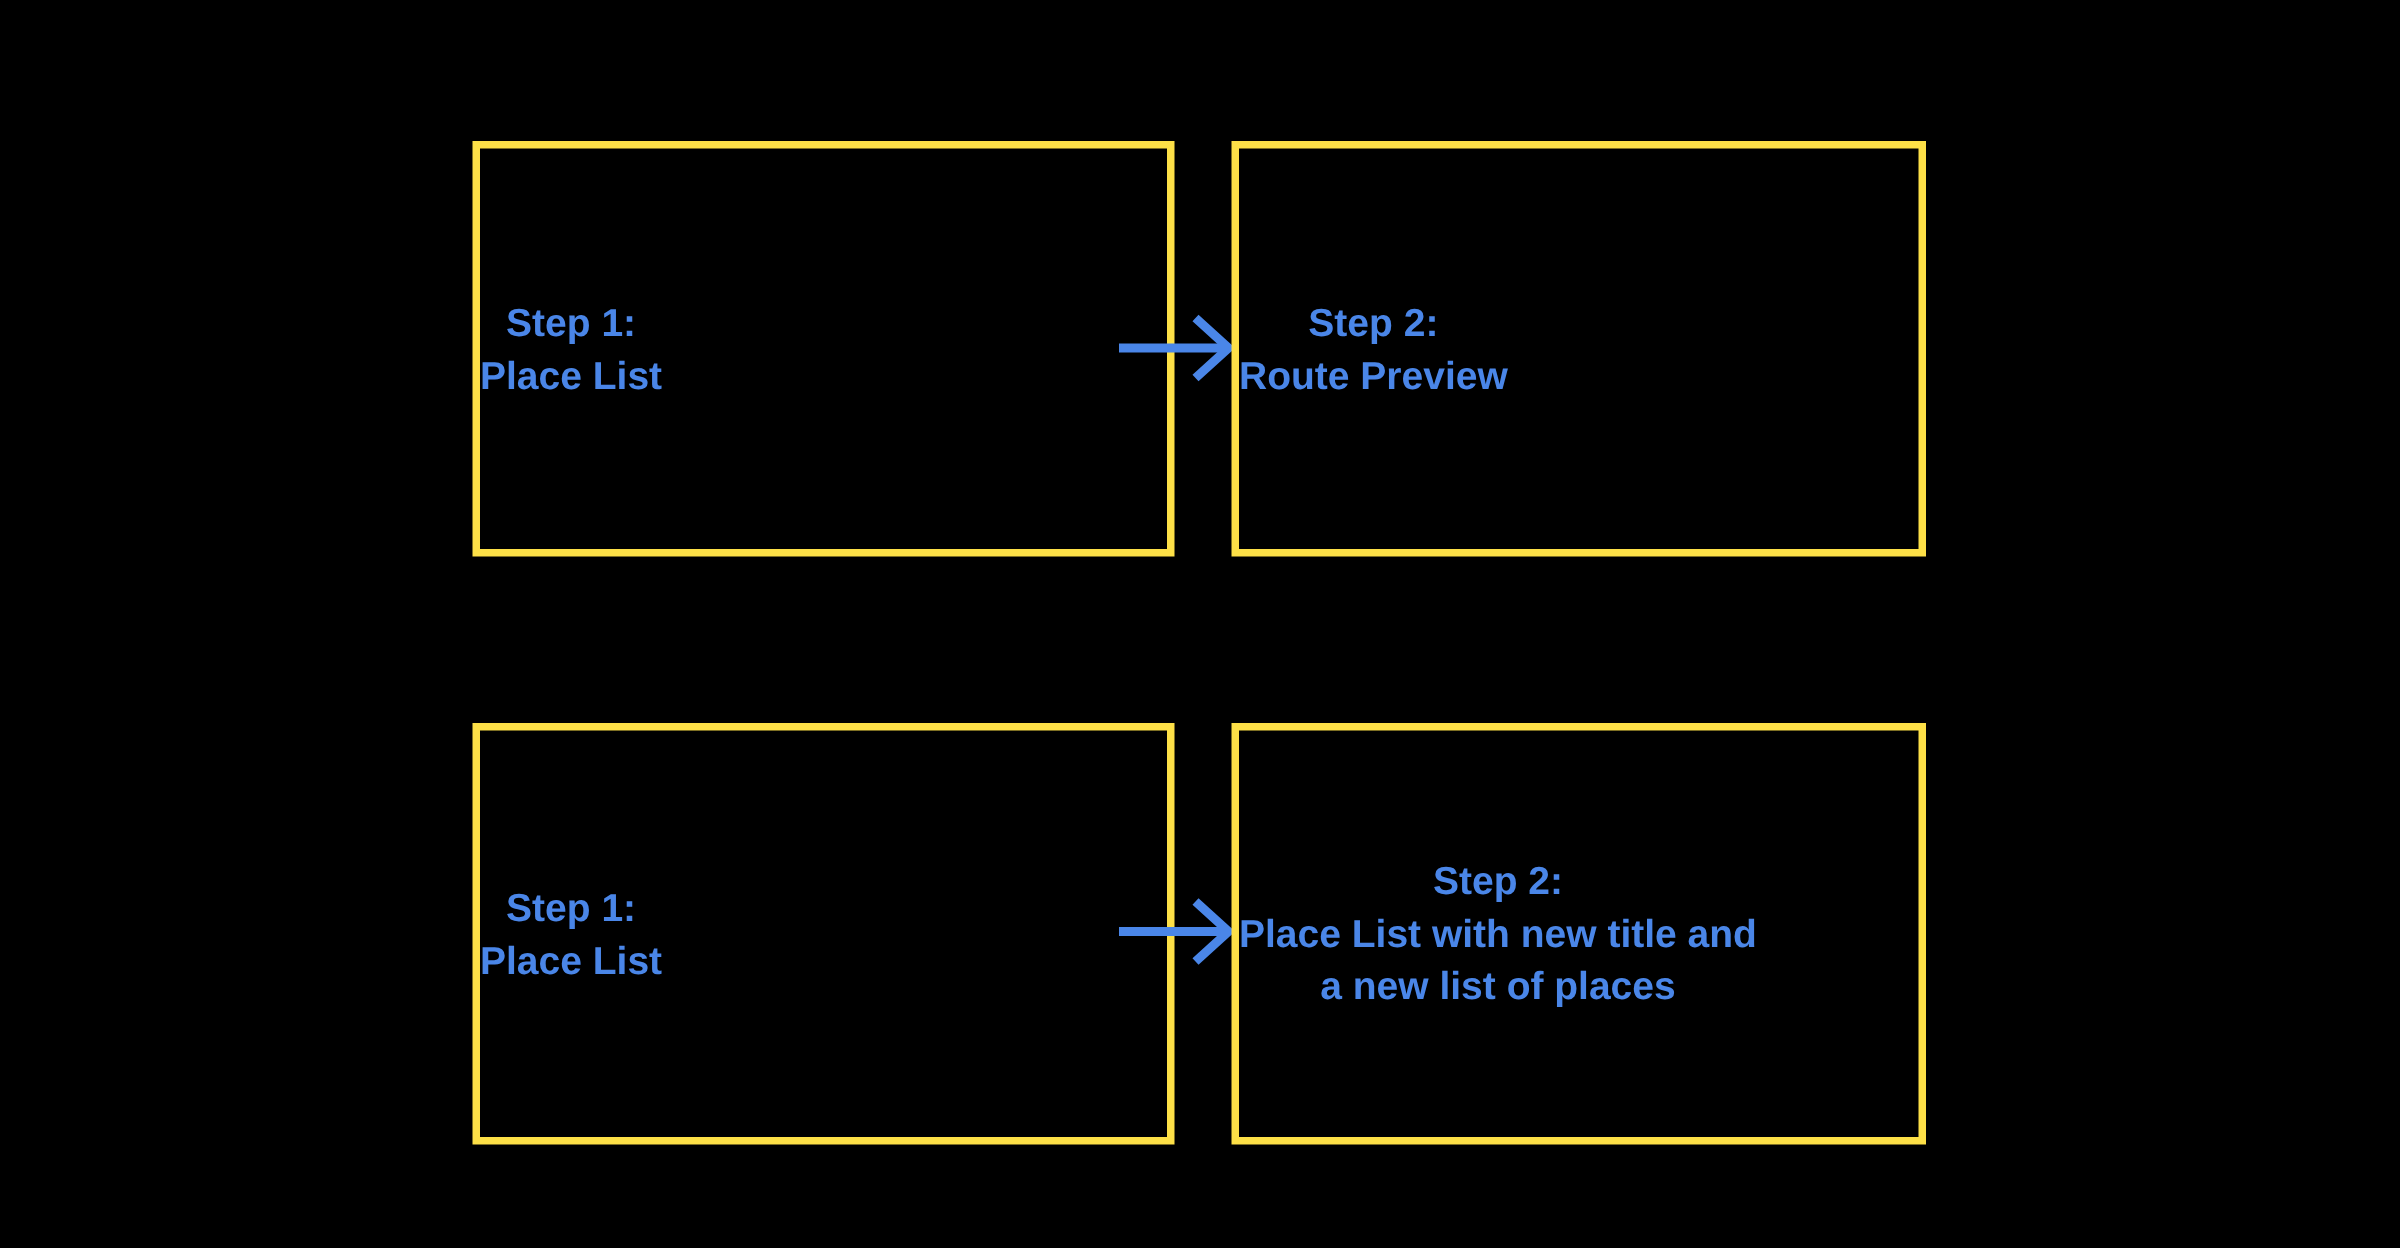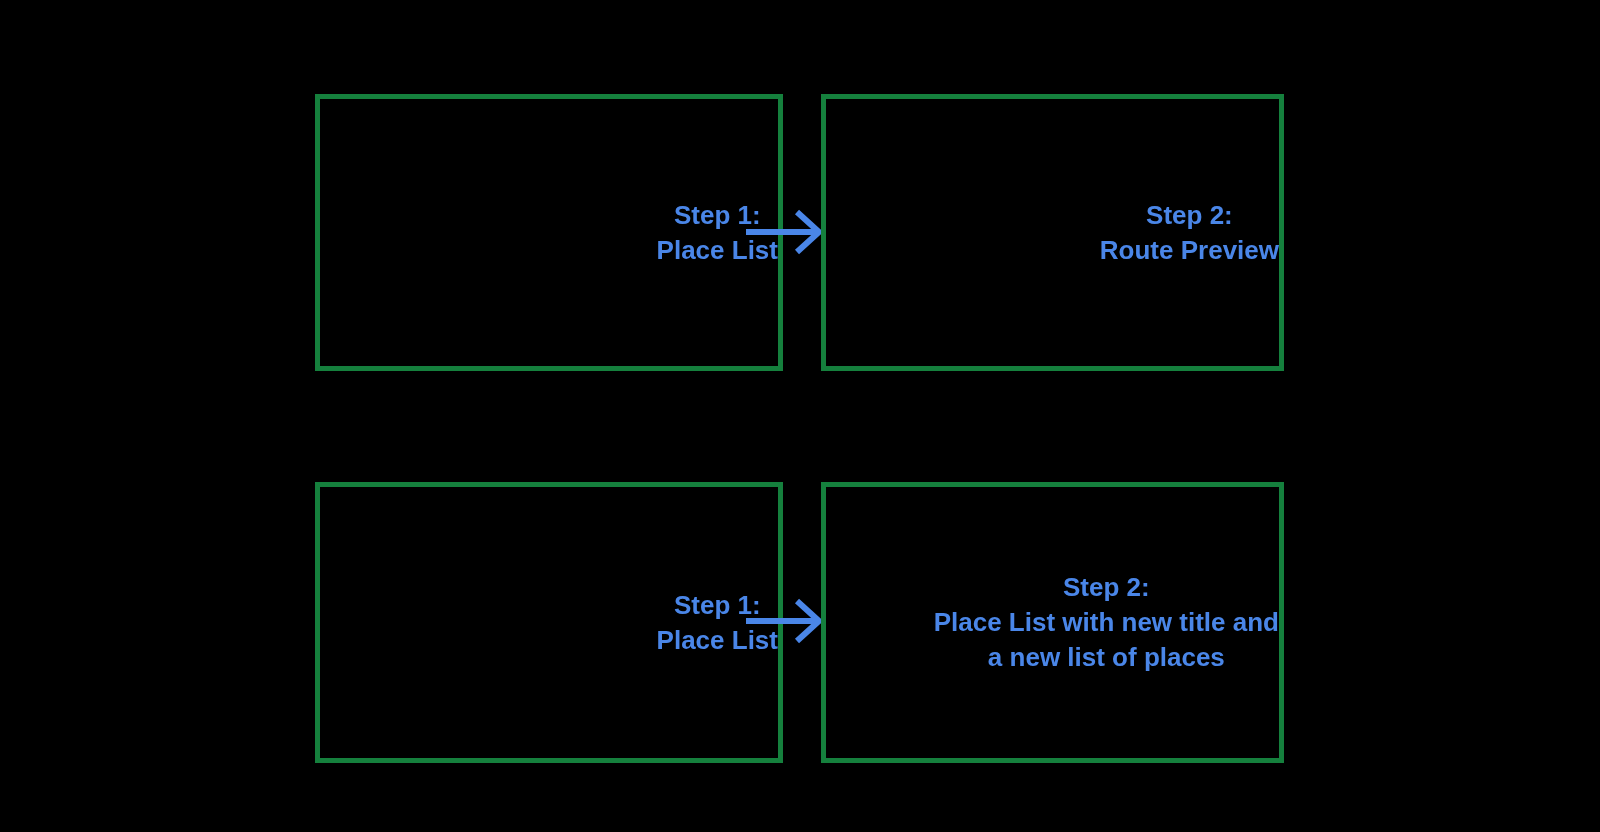--- a/index.html
+++ b/index.html
@@ -11,25 +11,25 @@
     position: relative;
     width: 1600px;
     height: 832px;
     background: #000000;
     overflow: hidden;
     font-family: "Liberation Sans", sans-serif;
   }
   .flow-box {
     position: absolute;
     box-sizing: border-box;
-    border: 5px solid #15803d;
+    border: 5px solid #fde047;
     background: transparent;
     display: flex;
     align-items: center;
-    justify-content: flex-end;
+    justify-content: flex-start;
   }
   .flow-box .box-label {
     color: #4a86e8;
     font-weight: 700;
     font-size: 26px;
     line-height: 35px;
     text-align: center;
     white-space: pre-line;
   }
   .box-step1-top    { left: 315px; top: 94px;  width: 468px; height: 277px; }

